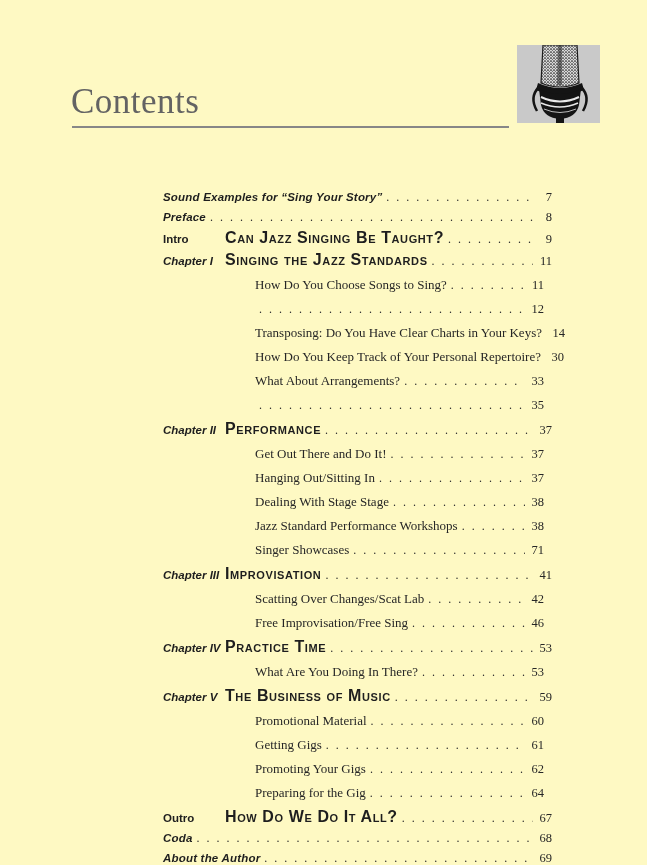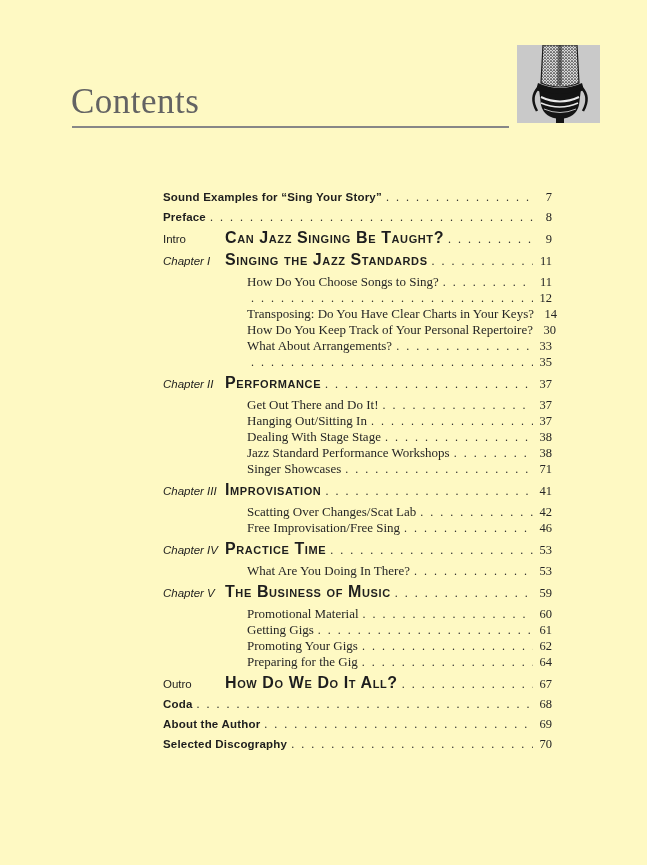--- a/index.html
+++ b/index.html
@@ -53,36 +53,37 @@
   .row {
     display: flex;
     align-items: baseline;
     white-space: nowrap;
   }
   .row.top, .row.chapter {
     margin: 5px 0;
     line-height: 15px;
   }
   .row.sub {
-    margin: 0;
+    margin: 8px;
     line-height: 16px;
     padding-left: 84px;
   }
   .label {
     flex: 0 0 62px;
     font-size: 11.5px;
-    font-weight: 400;
+    font-weight: 700;
     color: #1e1e1e;
   }
   .label.it { font-style: italic; }
   .row.top .title {
     font-size: 11.5px;
     font-weight: 700;
     color: #1e1e1e;
     letter-spacing: 0.2px;
+    font-style: italic;
   }
   .row.chapter .title {
     font-size: 16px;
     font-weight: 700;
     font-variant: small-caps;
     color: #1e1e1e;
     letter-spacing: 0.6px;
   }
   .row.sub .title {
     font-family: "Liberation Serif", serif;

